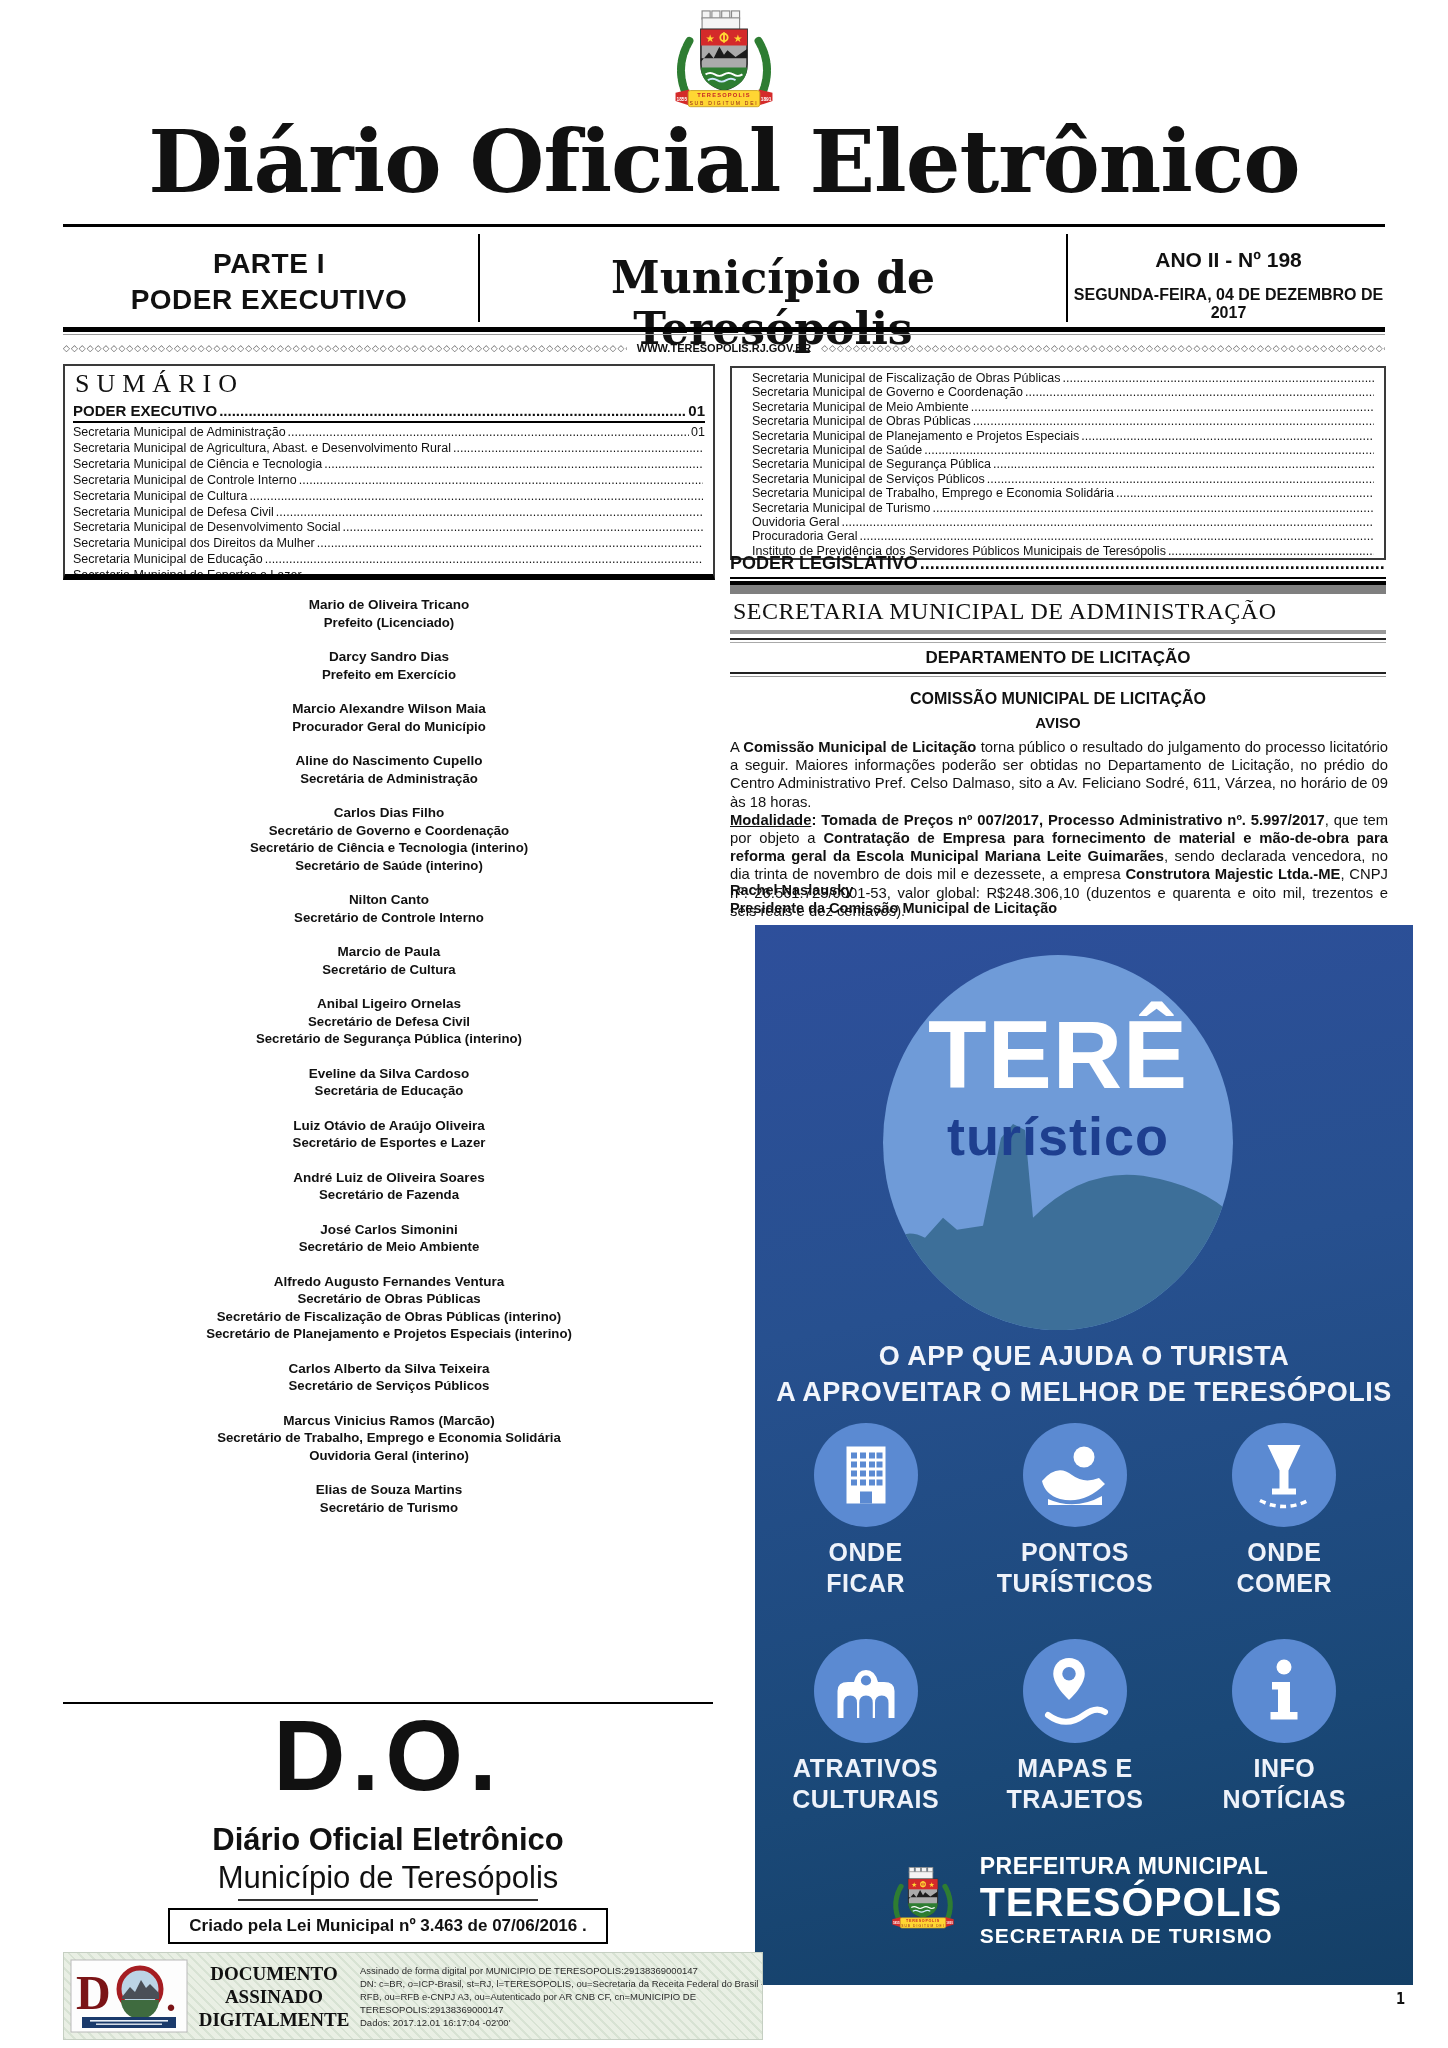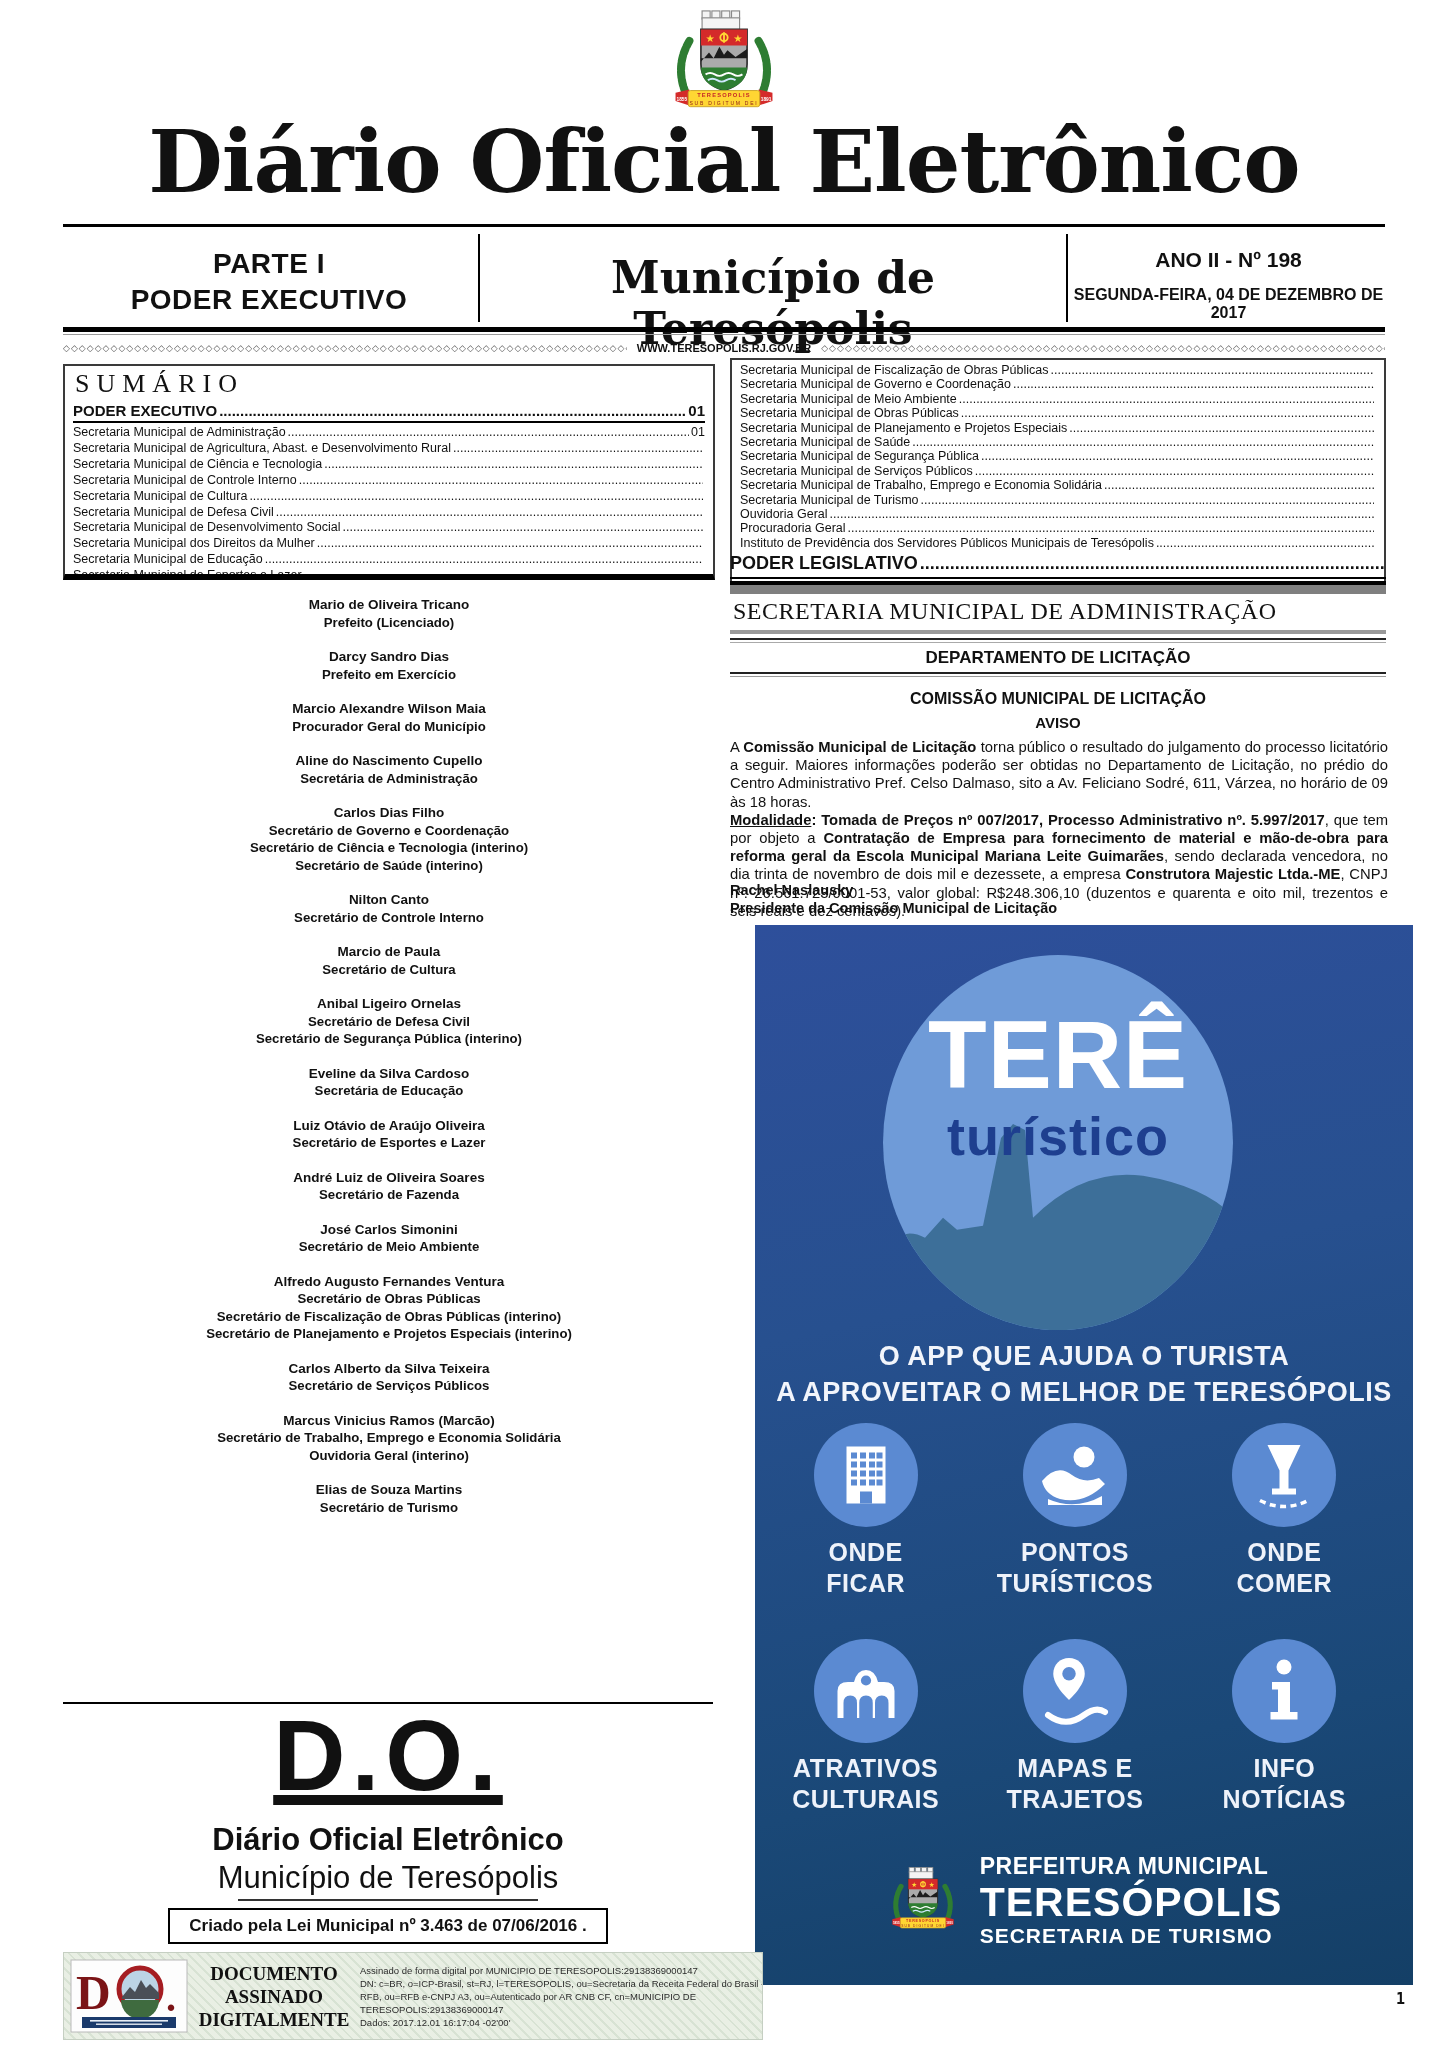--- a/index.html
+++ b/index.html
@@ -31,22 +31,22 @@
   
   #sum-left{position:absolute;left:63px;top:364px;width:652px;height:216px;
     border:2px solid #3a3a3a;border-bottom:6px solid #000;box-sizing:border-box;
     padding:2px 8px 0 8px;overflow:hidden;}
   #sum-title{font-family:"Liberation Serif",serif;font-size:26px;letter-spacing:7px;margin:1px 0 2px 2px;}
   .toc-row{display:flex;align-items:baseline;font-size:12.5px;line-height:15.9px;white-space:nowrap;}
   .toc-row .toc-label{flex:0 0 auto;}
   .toc-row .toc-dots{flex:1 1 auto;overflow:hidden;margin:0 2px;}
   .toc-row .toc-page{flex:0 0 auto;}
   #pe-row{font-weight:bold;font-size:15px;line-height:20px;border-bottom:2px solid #000;margin-bottom:2px;}
-  #sum-right-box{position:absolute;left:730px;top:358px;width:656px;height:234px;
-    border:2px solid #3a3a3a;box-sizing:border-box;padding:3px 8px 0 8px;overflow:hidden;}
+  #sum-right-box{position:absolute;left:730px;top:366px;width:656px;height:194px;
+    border:2px solid #3a3a3a;box-sizing:border-box;padding:3px 8px 0 20px;overflow:hidden;}
   #sum-right-box .toc-row{font-size:12.5px;line-height:14.4px;}
   #pl-row{position:absolute;left:730px;top:556px;width:656px;font-weight:bold;font-size:18px;}
   #pl-rule1{left:730px;top:577px;width:656px;height:2px;}
   #pl-rule2{left:730px;top:581px;width:656px;height:5px;}
   
   #officials{position:absolute;left:63px;top:596px;width:652px;text-align:center;}
   .off-group{margin-bottom:17px;}
   .off-name{font-size:13.5px;font-weight:bold;line-height:17.5px;}
   .off-title{font-size:13.2px;font-weight:bold;line-height:17.5px;}
   
@@ -97,21 +97,21 @@
     display:flex;justify-content:center;align-items:center;gap:20px;}
   #banner-crest{width:74px;height:76px;flex:0 0 auto;}
   #banner-footer-text{color:#fff;text-align:left;}
   #bf1{font-size:23px;font-weight:bold;letter-spacing:.5px;}
   #bf2{font-size:41px;font-weight:bold;letter-spacing:1px;line-height:44px;}
   #bf3{font-size:21px;font-weight:bold;letter-spacing:1px;}
   
   #do-rule{left:63px;top:1702px;width:650px;height:2px;}
   #do-abbrev{position:absolute;left:63px;top:1700px;width:650px;text-align:center;
     font-weight:bold;font-size:100px;line-height:110px;letter-spacing:6px;
-    font-family:"Liberation Sans",sans-serif;text-decoration:underline;}
+    font-family:"Liberation Sans",sans-serif;}
   #do-title{position:absolute;left:63px;top:1822px;width:650px;text-align:center;
     font-weight:bold;font-size:31px;}
   #do-muni{position:absolute;left:63px;top:1860px;width:650px;text-align:center;font-size:31px;}
   #do-muni-rule{left:238px;top:1899px;width:300px;height:2px;background:#333;}
   #law-box{position:absolute;left:168px;top:1908px;width:440px;height:36px;border:2px solid #000;
     box-sizing:border-box;text-align:center;font-weight:bold;font-size:17px;line-height:31px;}
   
   #sig-strip{position:absolute;left:63px;top:1952px;width:700px;height:88px;
     background-color:var(--signature-bg);
     background-image:repeating-linear-gradient(45deg,rgba(110,150,110,.14) 0 2px,transparent 2px 7px);

